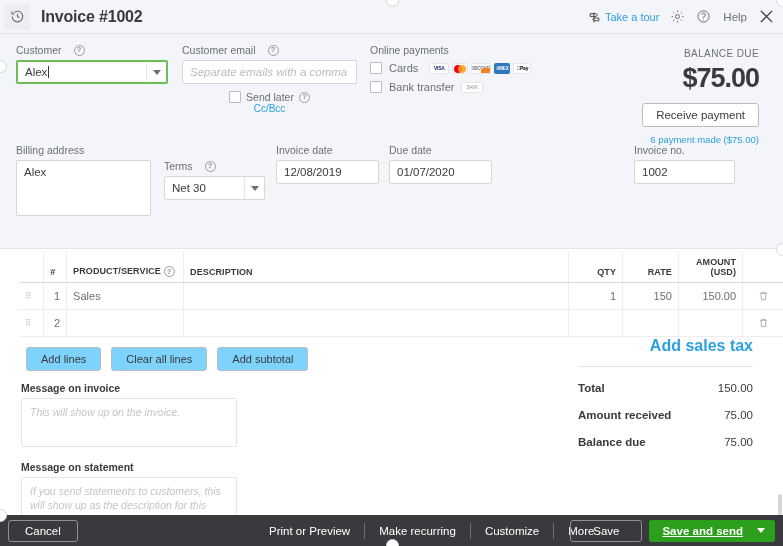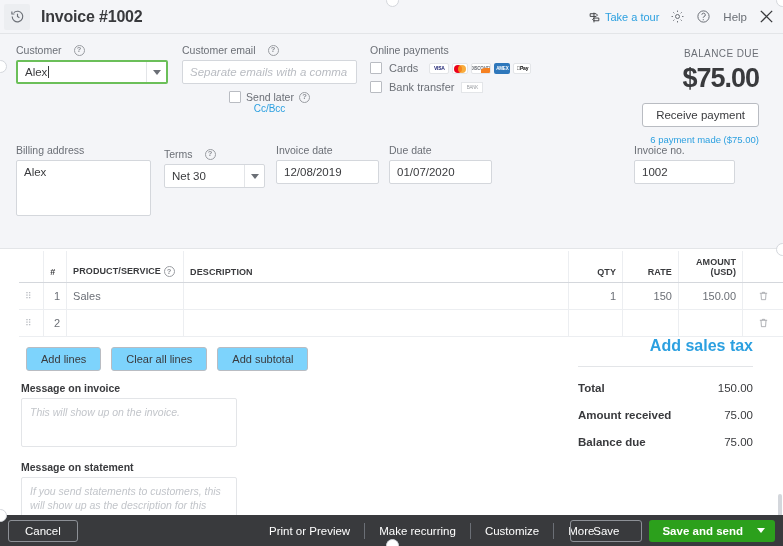--- a/index.html
+++ b/index.html
@@ -148,21 +148,21 @@
   }
   .pay-made { margin-top:7px; font-size:9.5px; color:#2ca0e0; cursor:pointer;}
 
   
   .row2 { position:relative; margin-top:18px; height:80px; }
   .col-billing { position:absolute; left:4px; top:0; width:135px; }
   .billing-box {
     background:#fff;border:1px solid #d4d7dc;border-radius:2px;
     height:56px; font-size:11.5px;color:#393a3d;padding:5px 7px;
   }
-  .col-terms { position:absolute; left:152px; top:4px; width:101px; }
+  .col-terms { position:absolute; left:152px; top:16px; width:101px; }
   .col-invdate { position:absolute; left:264px; top:0; width:103px; }
   .col-duedate { position:absolute; left:377px; top:0; width:103px; }
   .col-invno { position:absolute; left:622px; top:0; width:101px; }
 
   
   .items-wrap { flex:1 1 auto; background:#fff; position:relative; overflow:hidden; padding-top:2px;}
   .items-table { width:764px; margin-left:19px; border-collapse:collapse; table-layout:fixed;}
   .items-table th {
     font-size:9px; font-weight:bold; color:#393a3d; text-align:left;
     letter-spacing:.1px; padding:6px 6px 5px 6px;
@@ -223,20 +223,21 @@
   .save-btn {
     background:transparent;border:1px solid #8d9096;border-radius:3px;
     color:#fff;font-size:11.5px;padding:4px 22px;cursor:pointer;
     font-family:"Liberation Sans", sans-serif;
   }
   .sas-btn {
     background:#2ca01c;border:none;border-radius:3px;color:#fff;
     font-size:11.5px;font-weight:bold;padding:5px 10px 5px 13px;
     display:flex;align-items:center;gap:14px;cursor:pointer;
     font-family:"Liberation Sans", sans-serif;
+    text-decoration:underline;
   }
   .tri-wh { width:0;height:0;border-left:4px solid transparent;
     border-right:4px solid transparent;border-top:5px solid #fff;}
 
   
   .sc-dot {
     position:absolute; width:13px;height:13px;border-radius:50%;
     background:#fff;border:1px solid #d4d7dc;
   }
   .vscroll {

